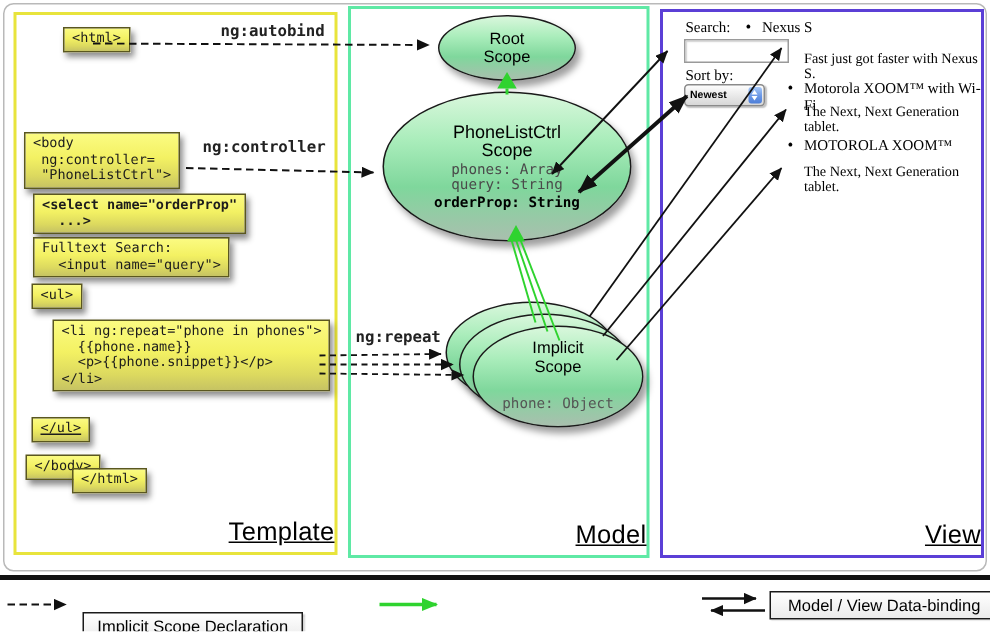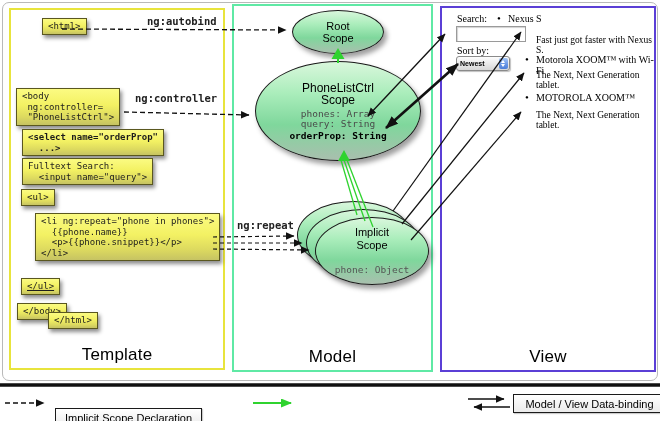--- a/index.html
+++ b/index.html
@@ -5,22 +5,22 @@
   html,body{margin:0;padding:0;background:#fff;}
   .canvas{position:relative;width:660px;height:421px;background:#fff;overflow:hidden;
           font-family:"Liberation Sans",sans-serif;}
   .frame{position:absolute;left:2px;top:2px;width:654px;height:377px;
          border:1px solid #b9b9b9;border-radius:7px;}
   
   .panel{position:absolute;background:#fff;border:2px solid;}
   .panel.template{left:9px;top:8px;width:212px;height:358px;border-color:#e8e43c;}
   .panel.model{left:232px;top:4px;width:197px;height:364px;border-color:#5fe9a5;}
   .panel.view{left:440px;top:6px;width:212px;height:362px;border-color:#5b3fd6;}
-  .panel-label{position:absolute;bottom:3px;left:0;width:100%;text-align:center;
-               font-size:17px;color:#000;letter-spacing:.2px;}
+  .panel-label{position:absolute;bottom:3px;left:0;width:100%;text-align:right;
+               font-size:17px;color:#000;letter-spacing:.2px;text-decoration:underline;}
   
   .code{position:absolute;margin:0;z-index:3;white-space:pre;
         font:9px/10.5px "DejaVu Sans Mono","Liberation Mono",monospace;color:#1c1c1c;
         background:linear-gradient(180deg,#fbfb82 0%,#f3f163 45%,#dcd95f 78%,#c6c363 100%);
         border:1px solid #5a571f;padding:2px 5px;box-shadow:2px 3px 4px rgba(0,0,0,.45);}
   .c-html{left:26px;top:18px;margin-left:16px;}
   .c-body{left:16px;top:88px;}
   .c-select{left:22px;top:129px;font-weight:700;}
   .c-fulltext{left:22px;top:158px;}
   .c-ul{left:21px;top:189px;}

